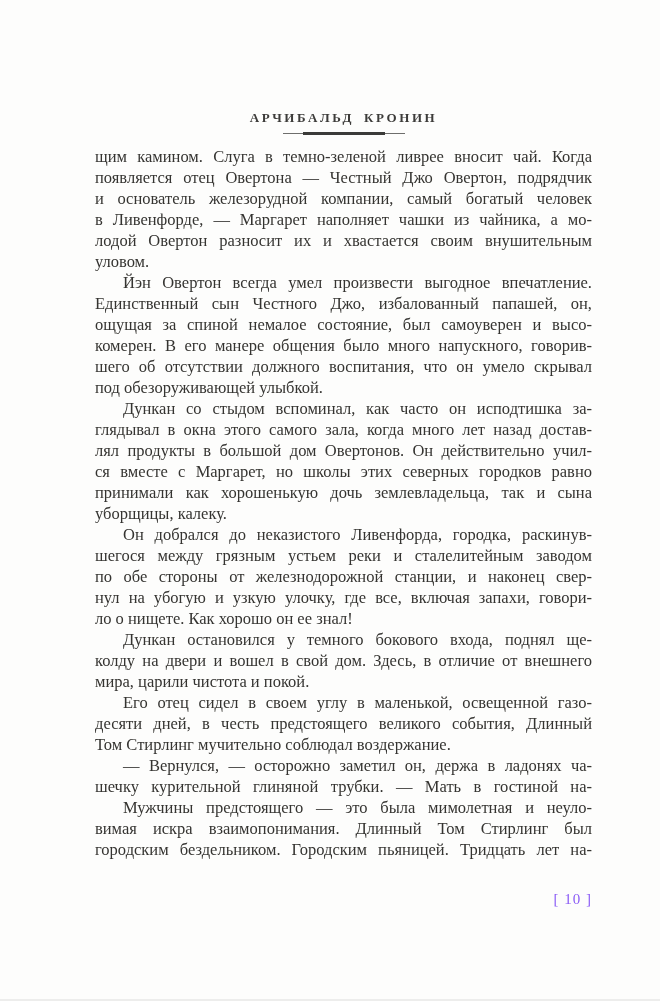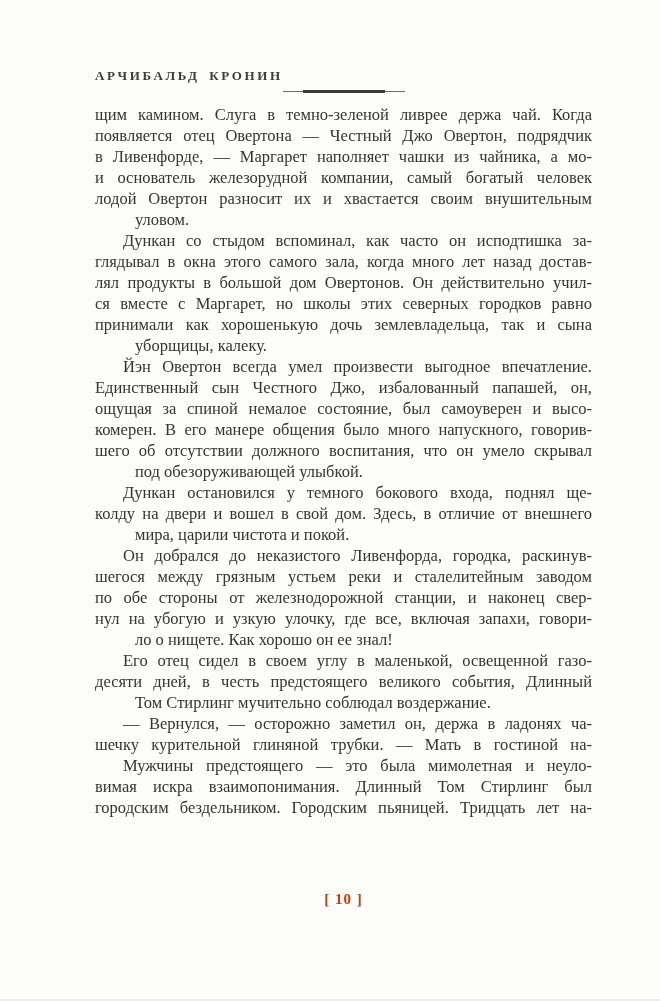--- a/index.html
+++ b/index.html
@@ -28,22 +28,22 @@
     background: #ededec;
     pointer-events: none;
   }
   .content {
     position: absolute;
     left: 95px;
     top: 0;
     width: 497px;
   }
   .running-header {
-    margin-top: 68px;
-    text-align: left;
+    margin-top: 110px;
+    text-align: center;
     font-size: 13px;
     font-weight: bold;
     letter-spacing: 2.6px;
     word-spacing: 4px;
     color: #3d3c3a;
     white-space: nowrap;
   }
   .divider {
     margin: 6px auto 0 auto;
     width: 122px;
@@ -70,87 +70,86 @@
   }
   .paragraph { margin: 0; }
   .line {
     text-align: justify;
     text-align-last: justify;
     white-space: nowrap;
     overflow: hidden;
   }
   .line.para-end {
     text-align-last: left;
-    margin-left: 40px;
   }
   .line.indent {
     padding-left: 28px;
   }
   .footer {
     position: absolute;
     left: 95px;
     top: 891px;
     width: 497px;
-    text-align: center;
+    text-align: right;
     font-size: 15px;
-    font-weight: bold;
+    font-weight: normal;
     letter-spacing: 1px;
-    color: #c2410c;
+    color: #8b5cf6;
   }
 </style>
 </head>
 <body>
 
 <div class="page">
   <div class="content">
 
     <div class="running-header">АРЧИБАЛЬД КРОНИН</div>
 
     <div class="divider">
       <span class="thin"></span>
       <span class="thick"></span>
       <span class="thin"></span>
     </div>
 
     <div class="text-block">
         <div class="paragraph">
-          <div class="line">щим камином. Слуга в темно-зеленой ливрее держа чай. Когда</div>
+          <div class="line">щим камином. Слуга в темно-зеленой ливрее вносит чай. Когда</div>
           <div class="line">появляется отец Овертона — Честный Джо Овертон, подрядчик</div>
+          <div class="line">и основатель железорудной компании, самый богатый человек</div>
           <div class="line">в Ливенфорде, — Маргарет наполняет чашки из чайника, а мо-</div>
-          <div class="line">и основатель железорудной компании, самый богатый человек</div>
           <div class="line">лодой Овертон разносит их и хвастается своим внушительным</div>
           <div class="line para-end">уловом.</div>
+        </div>
+        <div class="paragraph">
+          <div class="line indent">Йэн Овертон всегда умел произвести выгодное впечатление.</div>
+          <div class="line">Единственный сын Честного Джо, избалованный папашей, он,</div>
+          <div class="line">ощущая за спиной немалое состояние, был самоуверен и высо-</div>
+          <div class="line">комерен. В его манере общения было много напускного, говорив-</div>
+          <div class="line">шего об отсутствии должного воспитания, что он умело скрывал</div>
+          <div class="line para-end">под обезоруживающей улыбкой.</div>
         </div>
         <div class="paragraph">
           <div class="line indent">Дункан со стыдом вспоминал, как часто он исподтишка за-</div>
           <div class="line">глядывал в окна этого самого зала, когда много лет назад достав-</div>
           <div class="line">лял продукты в большой дом Овертонов. Он действительно учил-</div>
           <div class="line">ся вместе с Маргарет, но школы этих северных городков равно</div>
           <div class="line">принимали как хорошенькую дочь землевладельца, так и сына</div>
           <div class="line para-end">уборщицы, калеку.</div>
         </div>
         <div class="paragraph">
-          <div class="line indent">Йэн Овертон всегда умел произвести выгодное впечатление.</div>
-          <div class="line">Единственный сын Честного Джо, избалованный папашей, он,</div>
-          <div class="line">ощущая за спиной немалое состояние, был самоуверен и высо-</div>
-          <div class="line">комерен. В его манере общения было много напускного, говорив-</div>
-          <div class="line">шего об отсутствии должного воспитания, что он умело скрывал</div>
-          <div class="line para-end">под обезоруживающей улыбкой.</div>
+          <div class="line indent">Он добрался до неказистого Ливенфорда, городка, раскинув-</div>
+          <div class="line">шегося между грязным устьем реки и сталелитейным заводом</div>
+          <div class="line">по обе стороны от железнодорожной станции, и наконец свер-</div>
+          <div class="line">нул на убогую и узкую улочку, где все, включая запахи, говори-</div>
+          <div class="line para-end">ло о нищете. Как хорошо он ее знал!</div>
         </div>
         <div class="paragraph">
           <div class="line indent">Дункан остановился у темного бокового входа, поднял ще-</div>
           <div class="line">колду на двери и вошел в свой дом. Здесь, в отличие от внешнего</div>
           <div class="line para-end">мира, царили чистота и покой.</div>
-        </div>
-        <div class="paragraph">
-          <div class="line indent">Он добрался до неказистого Ливенфорда, городка, раскинув-</div>
-          <div class="line">шегося между грязным устьем реки и сталелитейным заводом</div>
-          <div class="line">по обе стороны от железнодорожной станции, и наконец свер-</div>
-          <div class="line">нул на убогую и узкую улочку, где все, включая запахи, говори-</div>
-          <div class="line para-end">ло о нищете. Как хорошо он ее знал!</div>
         </div>
         <div class="paragraph">
           <div class="line indent">Его отец сидел в своем углу в маленькой, освещенной газо-</div>
           <div class="line">десяти дней, в честь предстоящего великого события, Длинный</div>
           <div class="line para-end">Том Стирлинг мучительно соблюдал воздержание.</div>
         </div>
         <div class="paragraph">
           <div class="line indent">— Вернулся, — осторожно заметил он, держа в ладонях ча-</div>
           <div class="line">шечку курительной глиняной трубки. — Мать в гостиной на-</div>
         </div>

